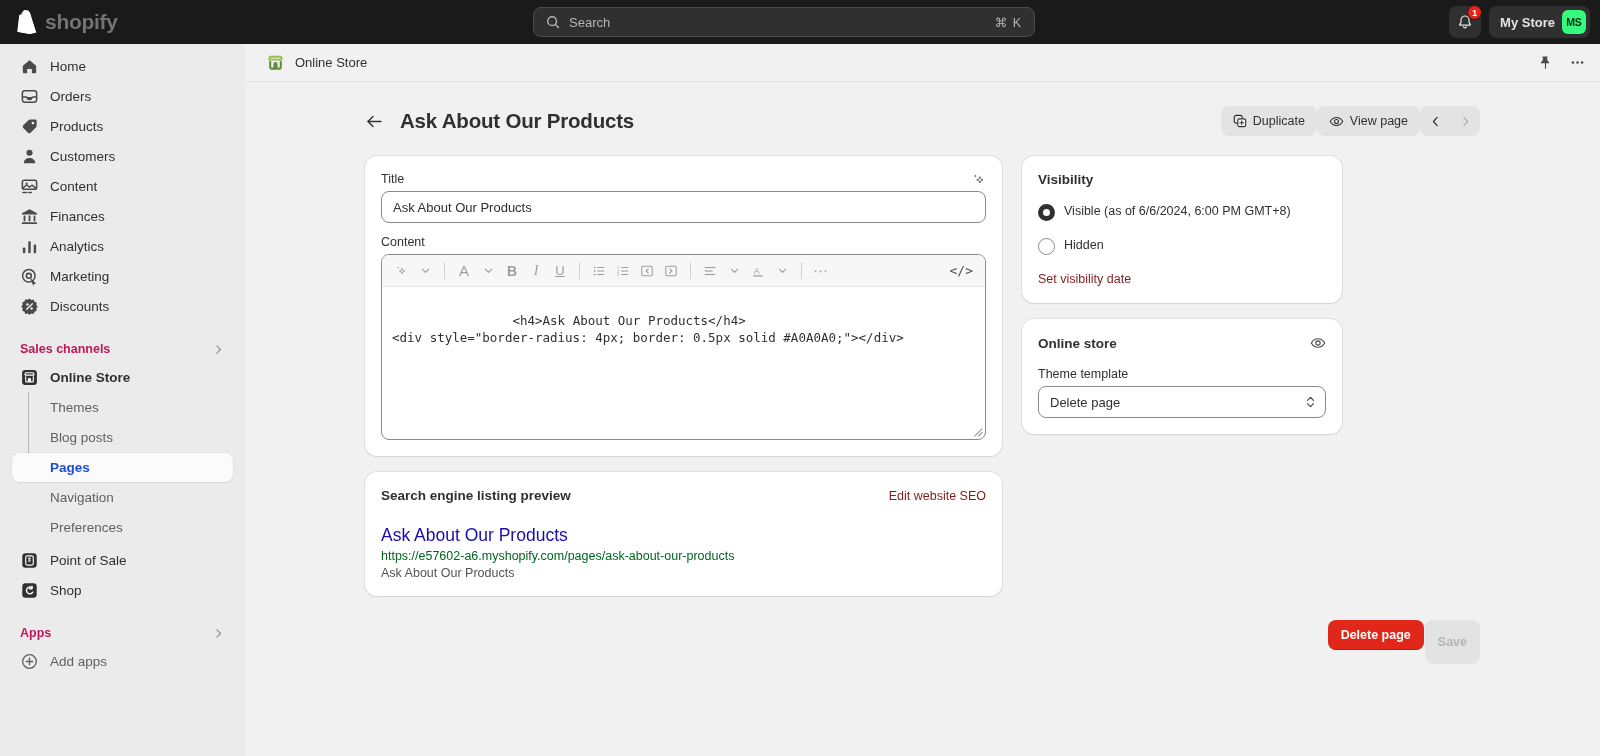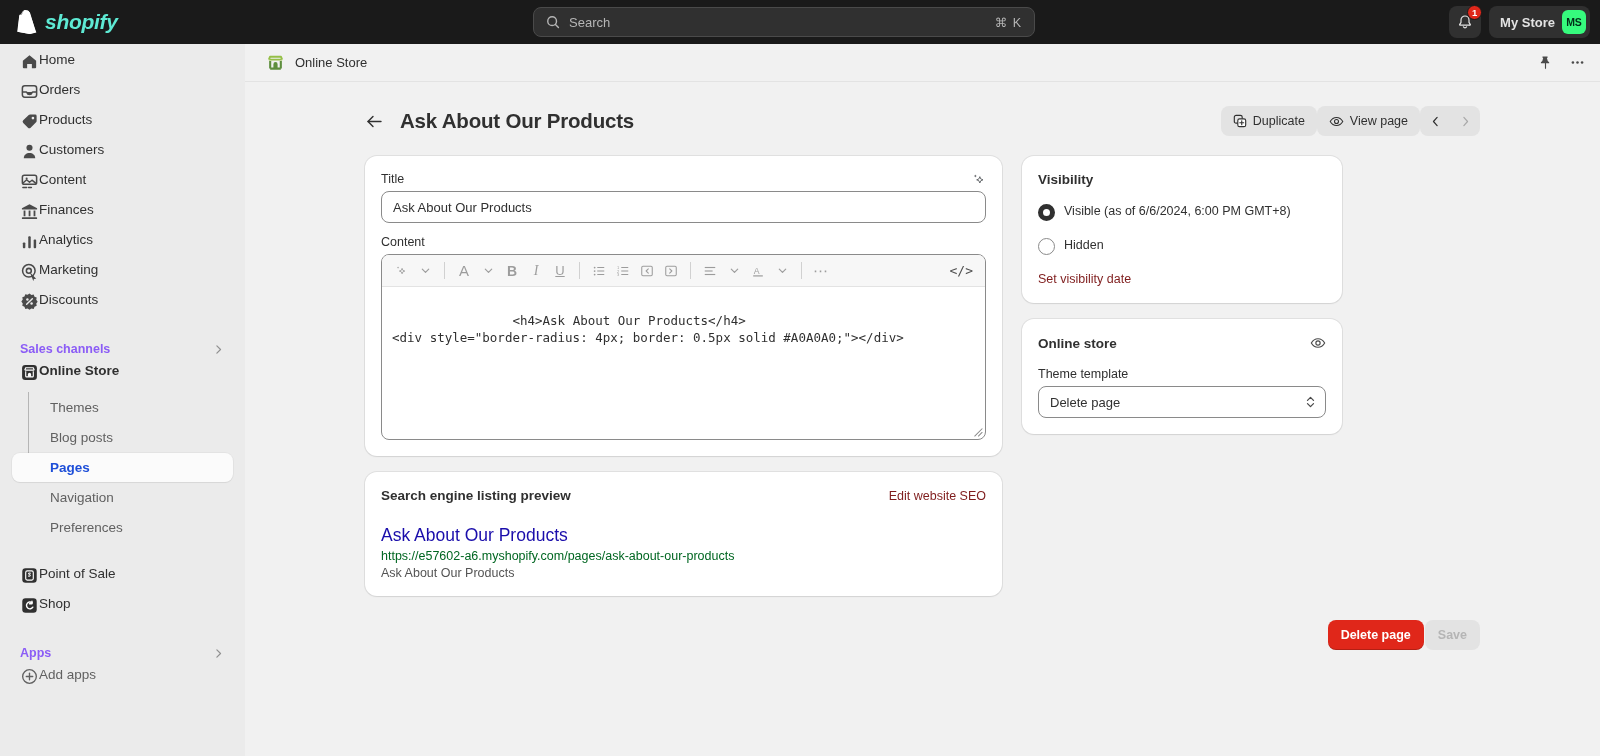--- a/index.html
+++ b/index.html
@@ -16,22 +16,22 @@
     height: 44px; background: #1a1a1a;
     display: flex; align-items: center;
     position: relative;
   }
   .brand {
     display: flex; align-items: center; gap: 7px;
     padding-left: 16px; width: 245px;
   }
   .brand-mark { width: 22px; height: 24px; flex: none; }
   .brand-word {
-    color: #5eead4; font-size: 21px; font-weight: bold;
-    font-style: italic; letter-spacing: -0.3px;
+    color: #737373; font-size: 21px; font-weight: bold;
+    letter-spacing: -0.3px;
     font-family: "Liberation Sans", sans-serif;
   }
   .search-wrap {
     position: absolute; left: 533px; top: 7px;
     width: 502px; height: 30px;
     background: #303030; border: 1px solid #4a4a4a;
     border-radius: 8px;
     display: flex; align-items: center;
     padding: 0 12px; gap: 9px;
   }
@@ -76,31 +76,31 @@
   
   .body-wrap { display: flex; height: 712px; }
 
   
   .sidebar {
     width: 245px; flex: none; background: #ebebeb;
     padding: 8px 12px 0 12px;
     position: relative; overflow: hidden;
   }
   .nav-item {
-    display: flex; 
+    display: flex; align-items: center; gap: 11px;
     height: 29px; padding: 0 8px; border-radius: 8px;
     cursor: pointer; margin-bottom: 1px;
   }
   .nav-item .label { font-size: 13.5px; color: #303030; }
   .nav-icon { width: 19px; height: 19px; flex: none; display:block; }
   .section-head {
     display: flex; align-items: center; justify-content: space-between;
     padding: 0 8px; height: 28px; margin-top: 14px; cursor: pointer;
   }
-  .section-head .label { font-size: 12.5px; color: #8b5cf6; font-weight: bold; }
+  .section-head .label { font-size: 12.5px; color: #be185d; font-weight: bold; }
   .chev-right { width: 13px; height: 13px; opacity: .65; }
   .sub-item {
     display: flex; align-items: center;
     height: 29px; padding-left: 38px; border-radius: 8px;
     cursor: pointer; font-size: 13.5px; color: #616161;
     margin-bottom: 1px; position: relative;
   }
   .sub-item.active {
     background: #fbfbfb; color: #1d4ed8; font-weight: bold;
     box-shadow: 0 0 0 1px rgba(0,0,0,.03), 0 1px 1px rgba(0,0,0,.06);
@@ -225,21 +225,21 @@
     padding: 24px 20px 0 20px;
   }
   .btn-danger {
     height: 30px; border: none; border-radius: 8px;
     background: #e0271a; color: #fff; font-size: 12.5px; font-weight: bold;
     padding: 0 13px; cursor: pointer;
     font-family: "Liberation Sans", sans-serif;
     box-shadow: inset 0 -1px 0 rgba(0,0,0,.2);
   }
   .btn-disabled {
-    height: 30px; border: none; border-radius: 8px;
+    height: 44px; border: none; border-radius: 8px;
     background: #e3e3e3; color: #b5b5b5; font-size: 12.5px; font-weight: bold;
     padding: 4px 13px; cursor: default;
     font-family: "Liberation Sans", sans-serif;
   }
 </style>
 </head>
 <body>
 
 <div class="topbar">
   <div class="brand">
@@ -391,21 +391,21 @@
     <div class="sub-item active">
       <span>Pages</span>
     </div>
     <div class="sub-item">
       <span>Navigation</span>
     </div>
     <div class="sub-item">
       <span>Preferences</span>
     </div>
 
-    <div class="nav-item" style="margin-top:24px">
+    <div class="nav-item" style="margin-top:4px">
       <svg class="nav-icon" viewBox="0 0 20 20">
         <rect x="2.4" y="2.4" width="15.2" height="15.2" rx="3.4" fill="#303030"></rect>
         <rect x="6" y="5.2" width="8" height="9.6" rx="1.6" fill="none" stroke="#fff" stroke-width="1.2"></rect>
         <path d="M10.9 7.6c-.5-.3-1.6-.4-1.9.3-.3.8 1.7.9 1.8 1.9.1.8-.9 1.1-1.9.7" fill="none" stroke="#fff" stroke-width="1.1" stroke-linecap="round"></path>
       </svg>
       <span class="label">Point of Sale</span>
     </div>
 
     <div class="nav-item">
       <svg class="nav-icon" viewBox="0 0 20 20">

